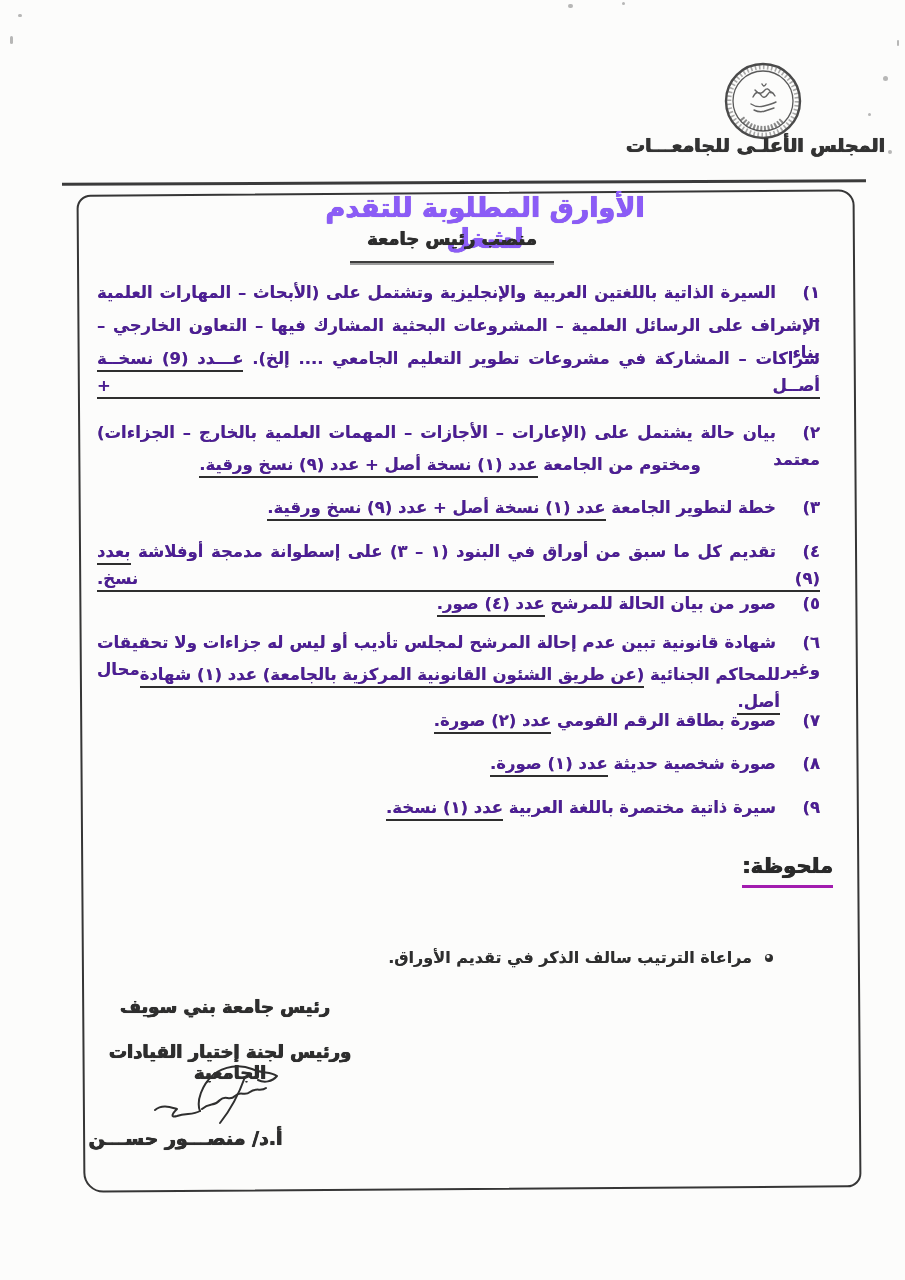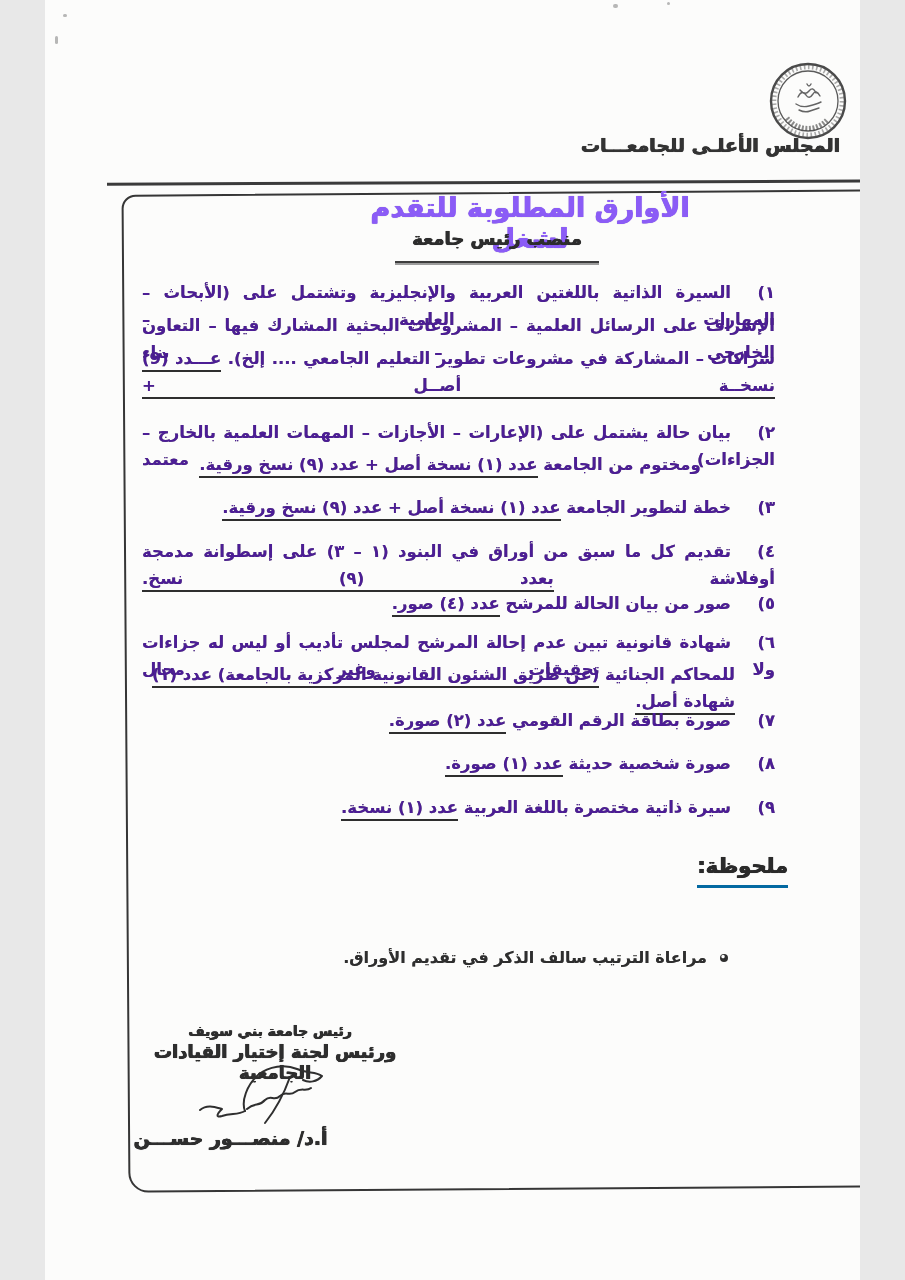--- a/index.html
+++ b/index.html
@@ -1,17 +1,17 @@
 <!DOCTYPE html>
 <html lang="ar"><head>
 <meta charset="utf-8">
 <style>
   html,body{margin:0;padding:0;background:#e8e8e8;}
   .page{
-    position:relative;width:815px;height:1280px;margin:0 auto;
+    position:relative;width:905px;height:1280px;margin:0 auto;
     background:#fcfcfb;overflow:hidden;
     font-family:"DejaVu Sans",sans-serif;color:#2b2b2b;
   }
   .abs{position:absolute;}
 
   
   .seal{left:722px;top:60px;width:82px;height:82px;}
   .org-name{
     right:20px;top:134px;direction:rtl;text-align:right;
     font-size:19px;font-weight:bold;letter-spacing:.3px;
@@ -45,33 +45,33 @@
   .j{text-align:justify;text-align-last:justify;}
   .r{text-align:right;}
   .c{text-align:center;padding-right:17px;}
   .ind86{padding-right:86px;}
   .ind40{padding-right:40px;}
   .num{display:inline-block;width:44px;text-align:right;}
   .u{border-bottom:2px solid #2e2e2e;padding-bottom:2px;}
 
   
   .note-heading{right:72px;top:854px;direction:rtl;font-size:21px;color:#2a2a2a;}
-  .note-heading span{display:inline-block;border-bottom:3px solid #0369a1;padding-bottom:7px;}
+  .note-heading span{display:inline-block;border-bottom:3px solid #a21caf;padding-bottom:7px;}
   .bullet{
     position:absolute;right:132px;direction:rtl;text-align:right;
     font-size:16px;font-weight:bold;color:#2e2e2e;text-shadow:0 0 .5px rgba(43,43,43,.55);
   }
   .dot{
     display:inline-block;width:8px;height:8px;border-radius:50%;
     background:radial-gradient(circle at 38% 32%,#ffffff 0 1.1px,#2e2e2e 2.2px);
     margin-left:13px;vertical-align:1px;
   }
 
   
-  .sig-role1{left:115px;top:996px;width:220px;text-align:center;direction:rtl;font-size:14px;color:#2e2e2e;margin-top:27px;}
+  .sig-role1{left:115px;top:996px;width:220px;text-align:center;direction:rtl;font-size:18px;color:#2e2e2e;}
   .sig-role2{left:100px;top:1041px;width:260px;text-align:center;direction:rtl;font-size:18px;color:#2e2e2e;}
   .sig-name{left:88px;top:1127px;width:195px;text-align:center;direction:rtl;font-size:19px;color:#2e2e2e;}
   .sig-svg{left:150px;top:1063px;width:145px;height:64px;}
 
   
   .speck{position:absolute;background:#7d7d7d;opacity:.55;border-radius:2px;}
 </style>
 </head>
 <body>
 

